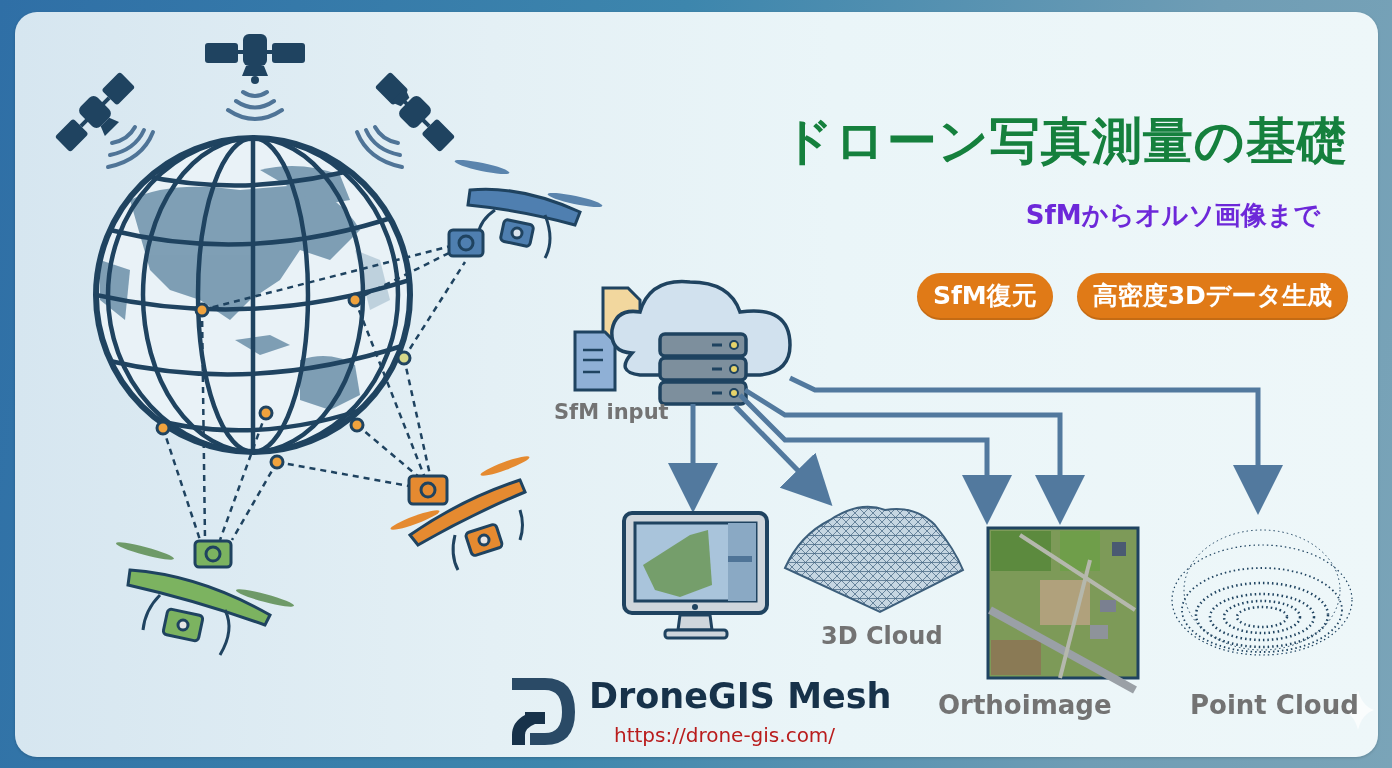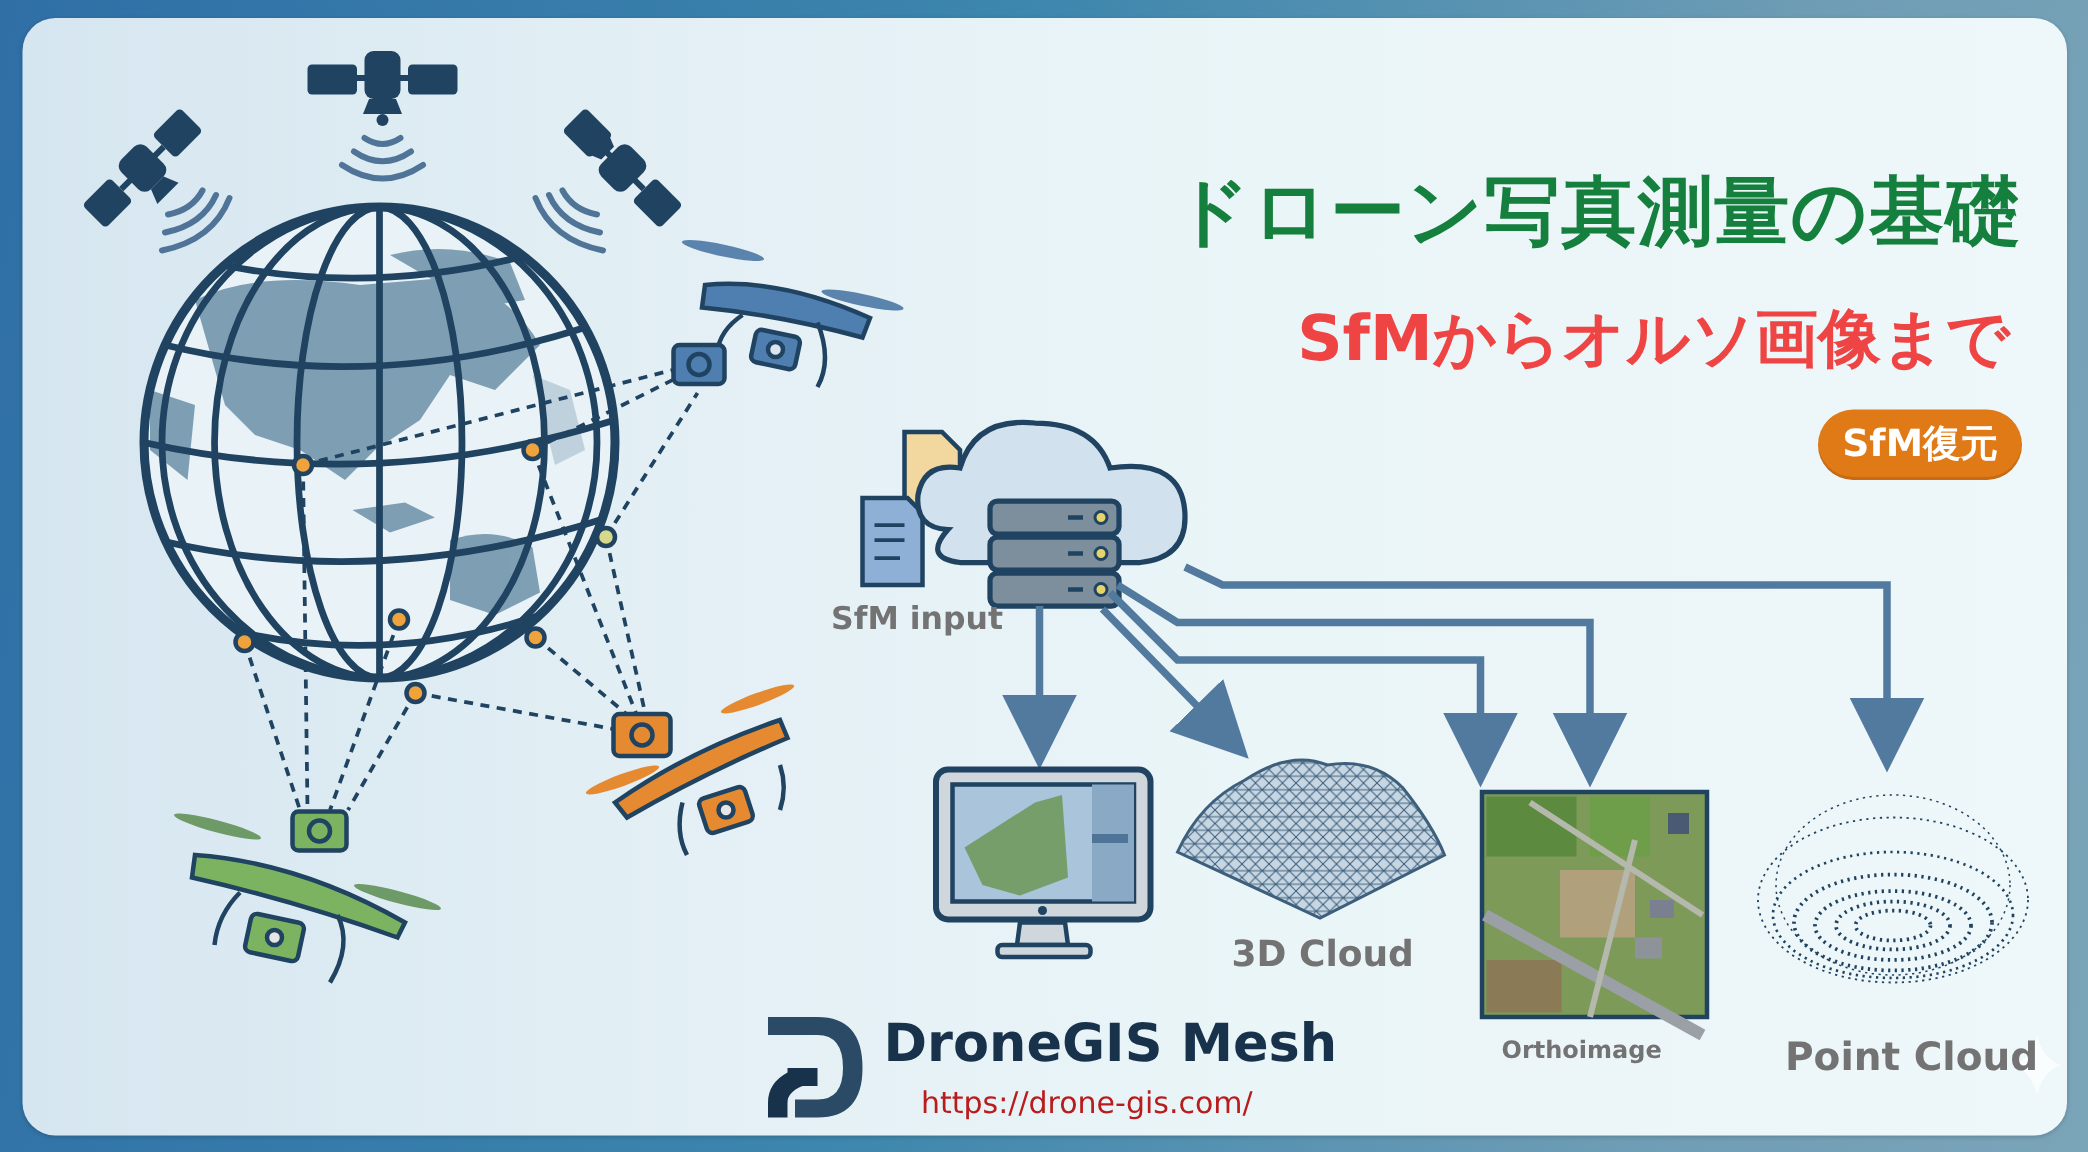--- a/index.html
+++ b/index.html
@@ -15,33 +15,33 @@
     box-shadow: 0 1px 3px rgba(0,0,0,0.18);
     overflow:hidden;
   }
   .art { position:absolute; left:0; top:0; width:1392px; height:768px; }
   .title {
     position:absolute; right:44px; top:108px;
     font-size:50px; font-weight:bold; color:#15803d; letter-spacing:1px;
     white-space:nowrap;
   }
   .subtitle {
-    position:absolute; right:52px; top:198px;
-    font-size:42px; font-weight:bold; color:#ef4444; white-space:nowrap;
+    position:absolute; right:72px; top:198px;
+    font-size:26px; font-weight:bold; color:#6d28d9; white-space:nowrap;
   }
   .tags { position:absolute; right:44px; top:273px; display:flex; gap:24px; }
   .tag {
     background:#e07a17; color:#fff; font-weight:bold; font-size:25px;
     padding:6px 16px 8px; border-radius:26px; white-space:nowrap;
     box-shadow: inset 0 -2px 0 rgba(0,0,0,0.12);
   }
   .lbl { position:absolute; font-weight:bold; color:#737373; white-space:nowrap; }
   .lbl-input { left:554px; top:400px; font-size:21px; }
   .lbl-mesh { left:821px; top:622px; font-size:24px; }
-  .lbl-ortho { left:1001px; top:690px; font-size:16px; }
+  .lbl-ortho { left:938px; top:690px; font-size:26px; }
   .lbl-cloud { left:1190px; top:690px; font-size:26px; }
   .brand-name { position:absolute; left:589px; top:676px; font-size:35px; font-weight:bold; color:#17324a; white-space:nowrap; }
   .brand-url { position:absolute; left:614px; top:723px; font-size:20px; color:#b91c1c; white-space:nowrap; }
 </style>
 </head>
 <body>
 
 <div class="card"></div>
 
 <svg class="art" viewBox="0 0 1392 768">
@@ -250,20 +250,21 @@
     <path d="M512 700 H525 V715 Q512 722 512 735 V745 H525 V735 Q525 728 535 724 H545 V712 H525 V700 H512 Z" fill="#17324a"></path>
   </g>
 
   <path d="M1358 690 Q1362 706 1374 710 Q1362 714 1358 730 Q1354 714 1342 710 Q1354 706 1358 690 Z" fill="#ffffff" opacity="0.7"></path>
 </svg>
 
 <div class="title">ドローン写真測量の基礎</div>
 <div class="subtitle">SfMからオルソ画像まで</div>
 <div class="tags">
   <span class="tag">SfM復元</span>
+  <span class="tag">高密度3Dデータ生成</span>
 </div>
 
 <div class="lbl lbl-input">SfM input</div>
 <div class="lbl lbl-mesh">3D Cloud</div>
 <div class="lbl lbl-ortho">Orthoimage</div>
 <div class="lbl lbl-cloud">Point Cloud</div>
 
 <div class="brand-name">DroneGIS Mesh</div>
 <div class="brand-url">https://drone-gis.com/</div>
 

